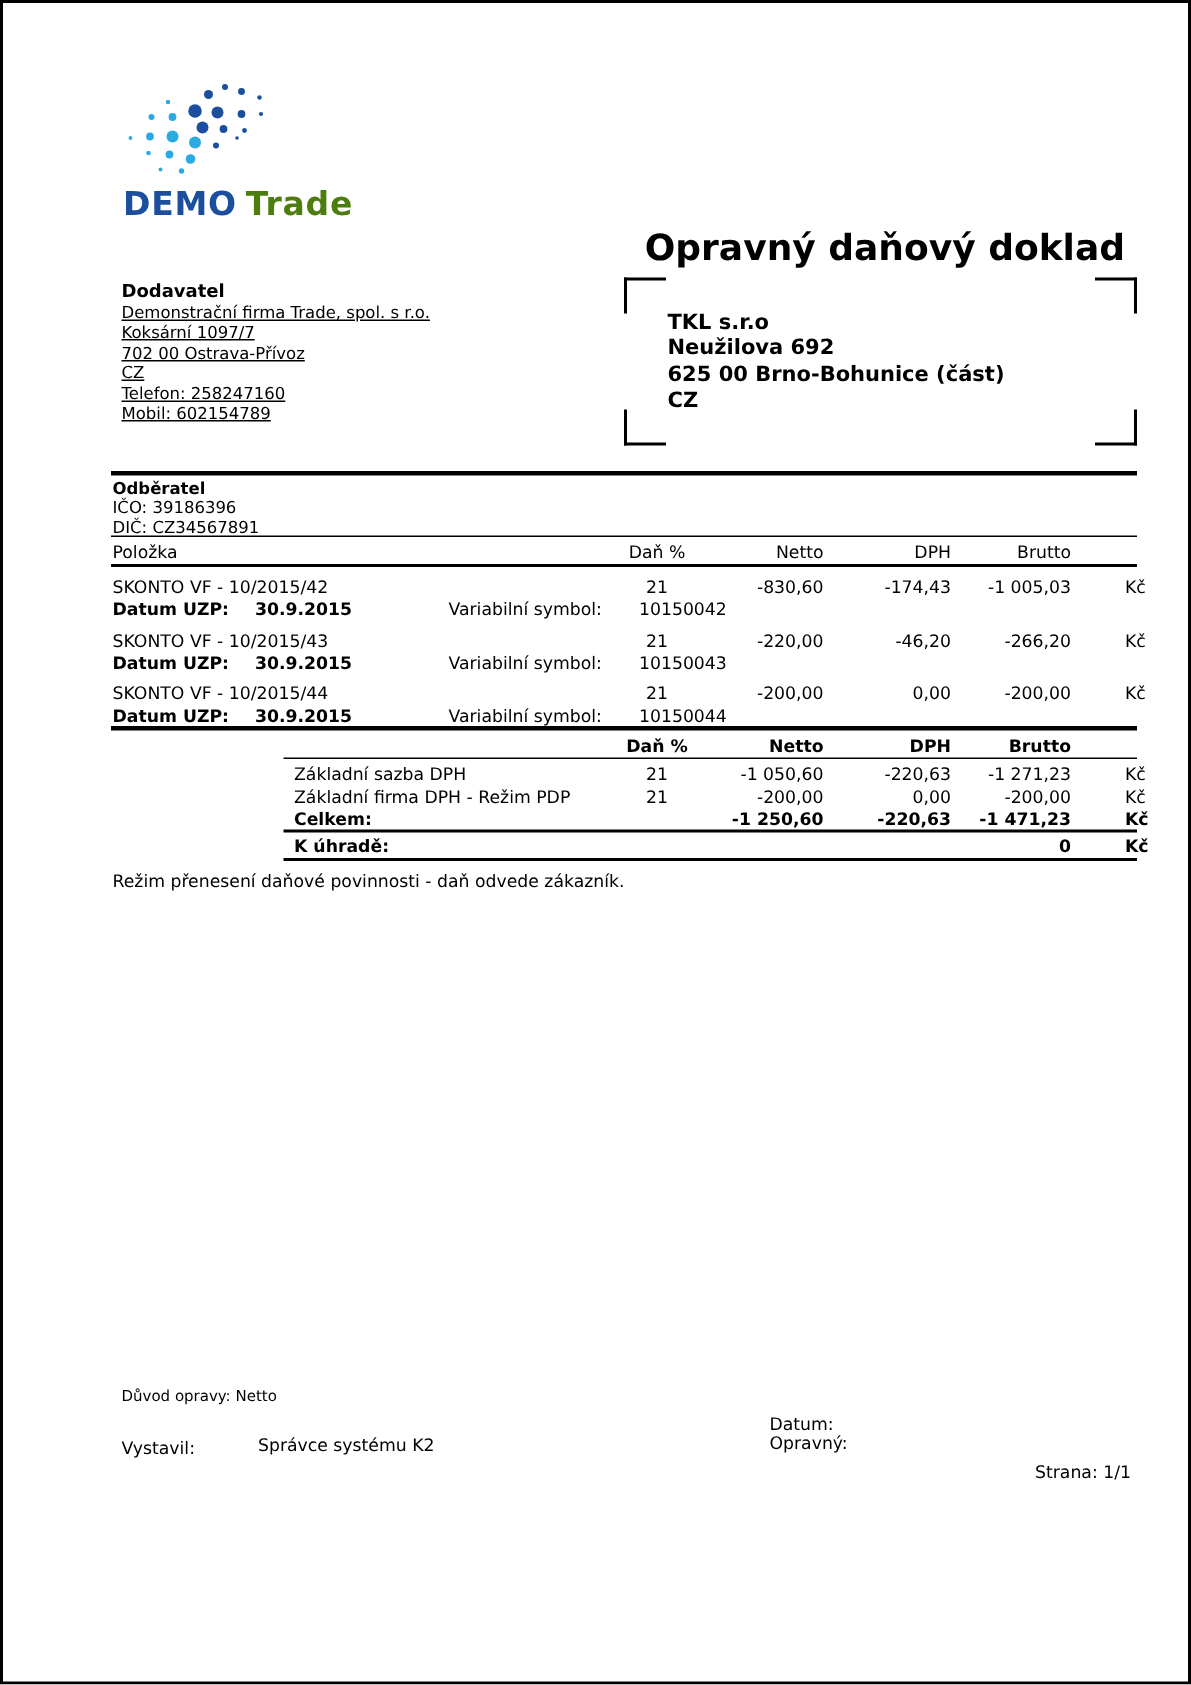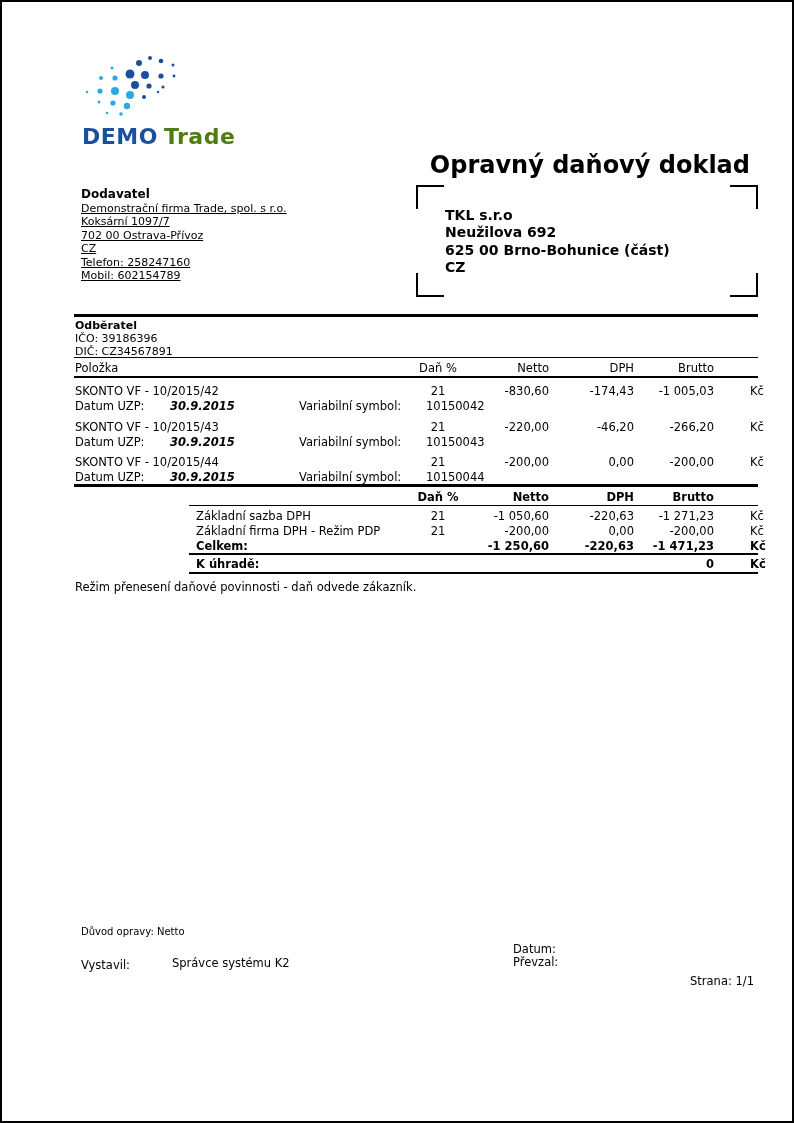--- a/index.html
+++ b/index.html
@@ -45,22 +45,22 @@
   .txt115 { font-size:11.5px; }
 
   
   .c-name  { position:absolute; left:73px;  white-space:nowrap; }
   .c-tax   { position:absolute; left:406px; width:60px; text-align:center; white-space:nowrap; }
   .c-net   { position:absolute; left:459px; width:88px; text-align:right;  white-space:nowrap; }
   .c-vat   { position:absolute; left:551px; width:81px; text-align:right;  white-space:nowrap; }
   .c-gross { position:absolute; left:628px; width:84px; text-align:right;  white-space:nowrap; }
   .c-cur   { position:absolute; left:717px; white-space:nowrap;margin-left:31px; }
 
-  .d-label    { position:absolute; left:73px;  font-weight:normal; white-space:nowrap; }
-  .d-date     { position:absolute; left:168px; font-weight:bold; white-space:nowrap;font-style:italic; }
+  .d-label    { position:absolute; left:73px;  font-weight:bold; white-space:nowrap; }
+  .d-date     { position:absolute; left:168px; font-weight:bold; white-space:nowrap; }
   .d-vs-label { position:absolute; left:297px; white-space:nowrap; }
   .d-vs       { position:absolute; left:424px; white-space:nowrap; }
 
   .row { position:absolute; left:0; top:0; width:794px; height:0; font-size:11.5px; }
 
   .s-label      { position:absolute; left:194px; white-space:nowrap; }
   .s-label-clip { position:absolute; left:194px; width:222px; overflow:hidden; white-space:nowrap; }
 
   
   .f-reason  { position:absolute; left:79px;  top:924px; font-size:10px; }
@@ -234,18 +234,18 @@
     <span class="s-label">K úhradě:</span>
     <span class="c-gross">0</span>
     <span class="c-cur">Kč</span>
   </div>
   <div class="hline" style="left:187px; top:570px; width:569px; height:2px;"></div>
 
   <div class="abs txt115" style="left:73px; top:578px;">Režim přenesení daňové povinnosti - daň odvede zákazník.</div>
 
   <div class="f-reason">Důvod opravy: Netto</div>
   <div class="f-datum">Datum:</div>
-  <div class="f-prevzal">Převzal:</div>
+  <div class="f-prevzal">Opravný:</div>
   <div class="f-vystavil">Vystavil:</div>
   <div class="f-issued">Správce systému K2</div>
   <div class="f-page">Strana: 1/1</div>
 
 </div>
 
 </body></html>

